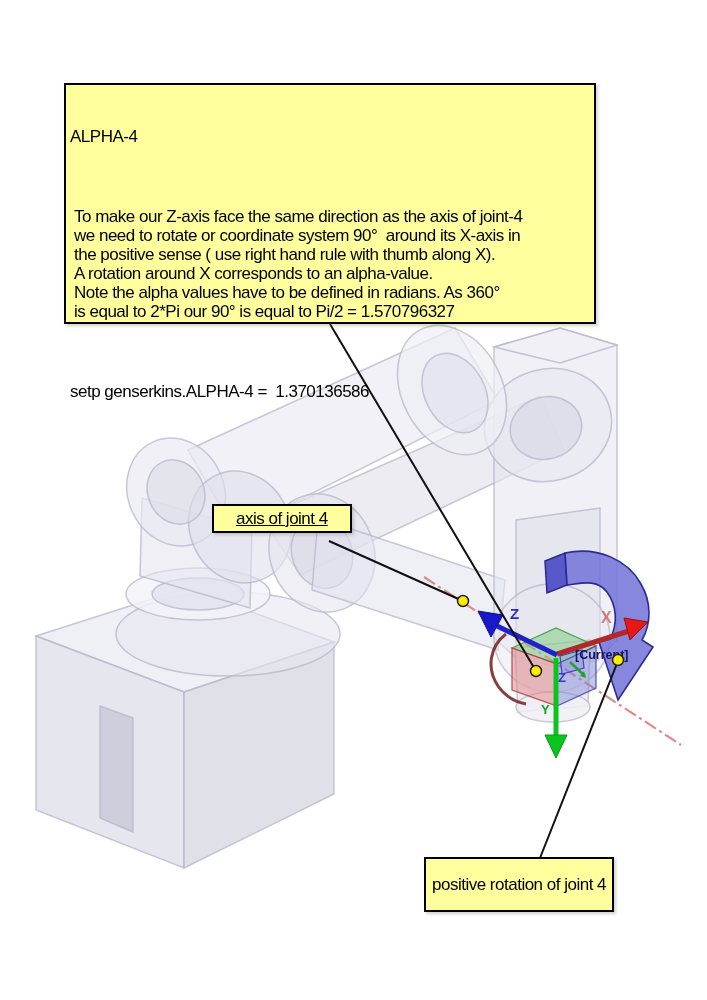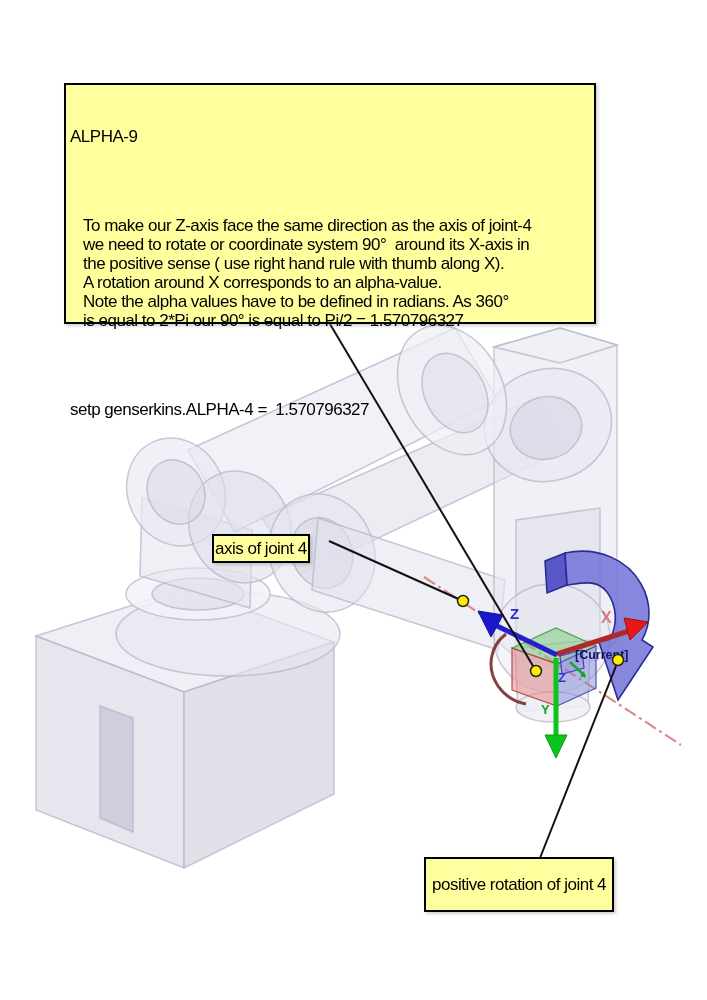--- a/index.html
+++ b/index.html
@@ -18,23 +18,23 @@
     color:#000;
     box-shadow:2px 2px 3px rgba(120,120,120,0.35);
     box-sizing:border-box;
   }
   #note-box{
     left:64px;top:83px;width:532px;height:241px;
     padding:4px 4px;
     white-space:pre;
   }
   #note-title{margin:0 0 19px 0;}
-  #note-body{margin:13px;white-space:pre;}
+  #note-body{margin:4px;white-space:pre;}
   #note-command{margin:19px 0 0 0;white-space:pre;}
-  #axis-callout{left:212px;top:534px;padding:3px 1px;}
+  #axis-callout{left:212px;top:504px;padding:3px 22px;text-decoration:underline;}
   #rotation-callout{left:424px;top:857px;padding:16px 6px;}
 </style>
 </head>
 <body>
 
 <div id="stage">
 
   <svg id="scene" width="707" height="1000" viewBox="0 0 707 1000">
 
     <g stroke="#b6b6c8" stroke-opacity="0.75" stroke-width="1.5">
@@ -130,27 +130,27 @@
     <line x1="540" y1="858" x2="618" y2="661" stroke="#111" stroke-width="2"></line>
 
     <text x="575" y="659" font-size="12.5" font-weight="bold" fill="#151560">[Current]</text>
 
     <circle cx="463" cy="601" r="5.5" fill="#ffec00" stroke="#222" stroke-width="1.5"></circle>
     <circle cx="536" cy="671" r="5.5" fill="#ffec00" stroke="#222" stroke-width="1.5"></circle>
     <circle cx="618" cy="660" r="5.5" fill="#ffec00" stroke="#222" stroke-width="1.5"></circle>
   </svg>
 
   <div class="callout" id="note-box">
-    <div id="note-title">ALPHA-9</div>
+    <div id="note-title">ALPHA-4</div>
     <div id="note-body">To make our Z-axis face the same direction as the axis of joint-4
 we need to rotate or coordinate system 90°  around its X-axis in
 the positive sense ( use right hand rule with thumb along X).
 A rotation around X corresponds to an alpha-value.
 Note the alpha values have to be defined in radians. As 360°
 is equal to 2*Pi our 90° is equal to Pi/2 = 1.570796327</div>
-    <div id="note-command">setp genserkins.ALPHA-4 =  1.570796327</div>
+    <div id="note-command">setp genserkins.ALPHA-4 =  1.370136586</div>
   </div>
 
   <div class="callout" id="axis-callout">axis of joint 4</div>
 
   <div class="callout" id="rotation-callout">positive rotation of joint 4</div>
 
 </div>
 
 </body></html>

